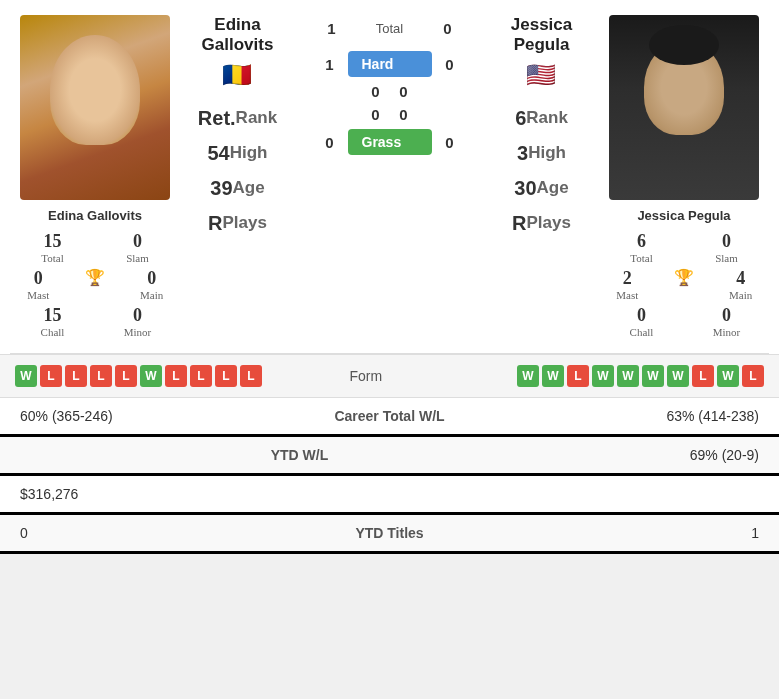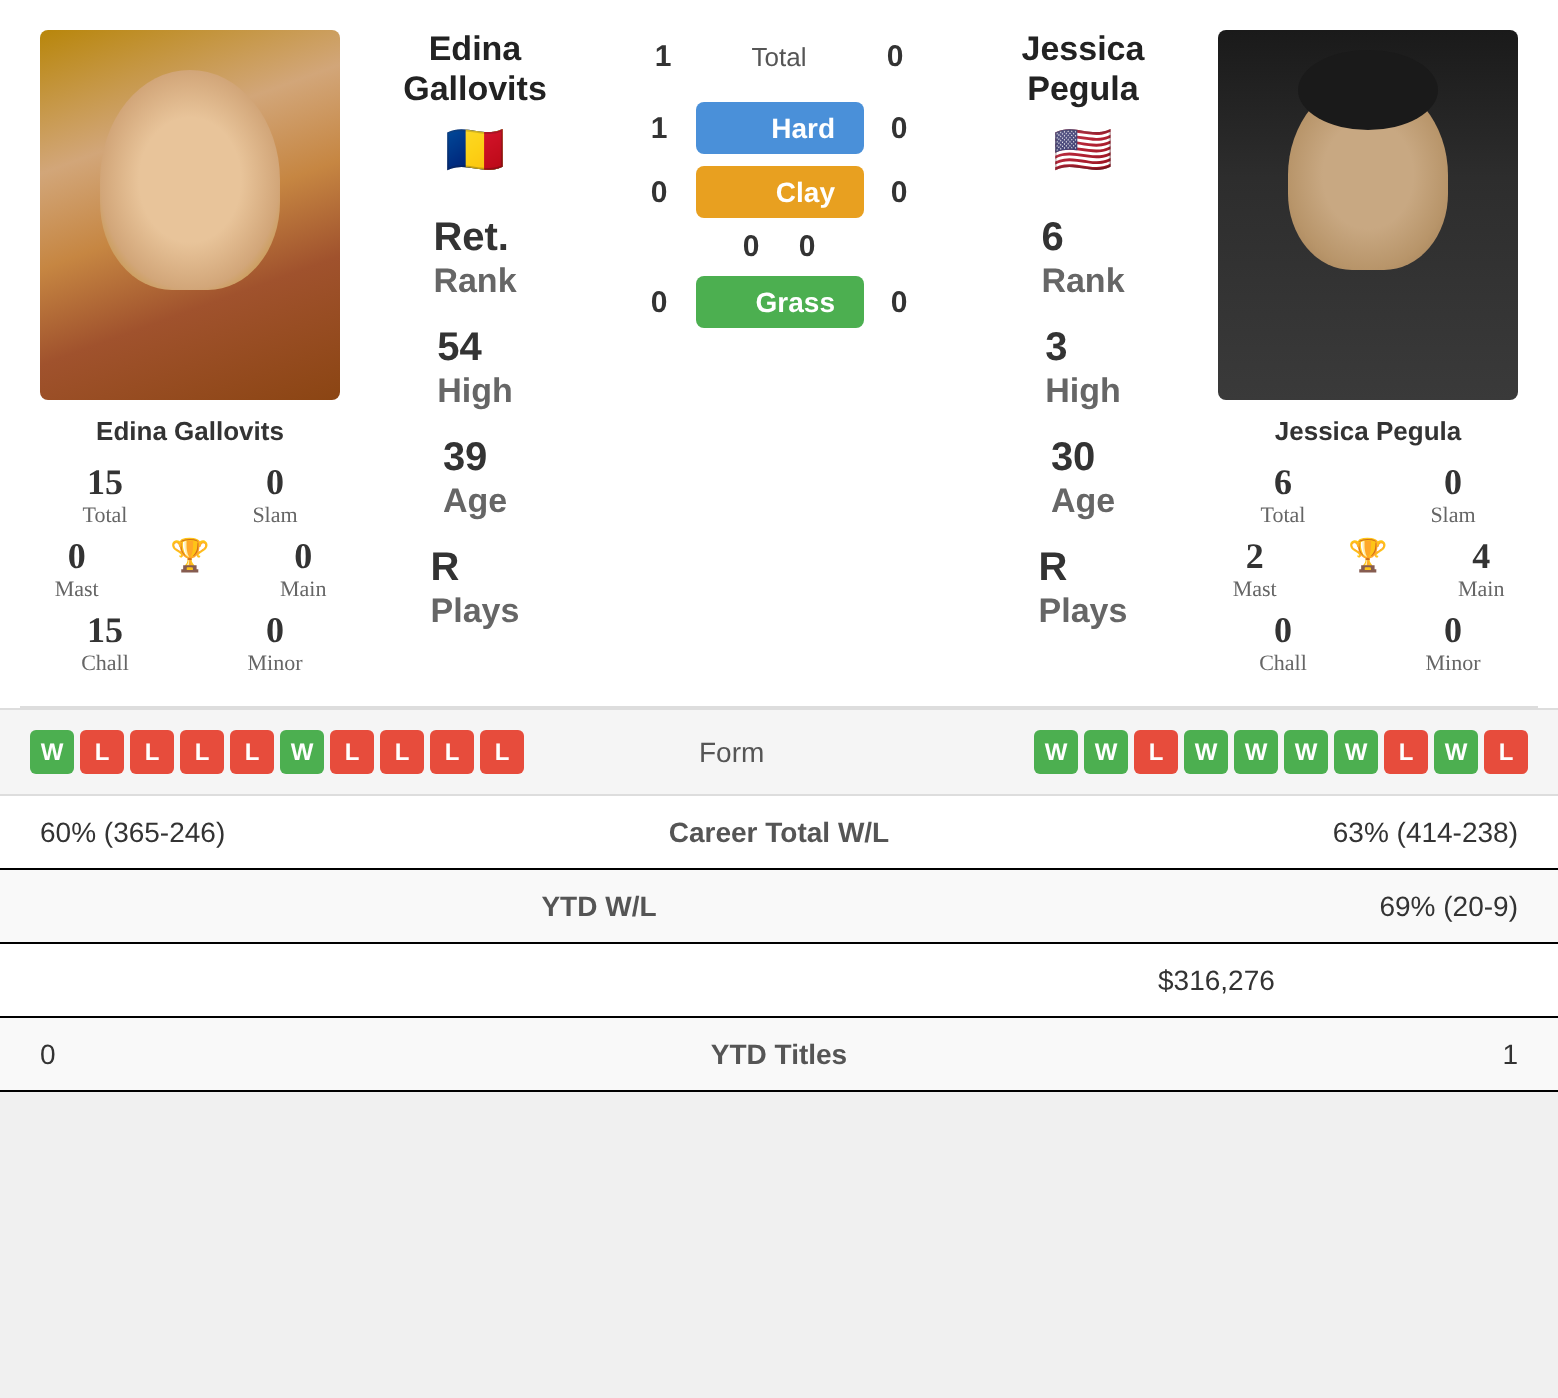--- a/index.html
+++ b/index.html
@@ -140,21 +140,22 @@
     .rank-stats {
       display: flex;
       flex-direction: column;
       align-items: center;
       gap: 12px;
       margin-top: 10px;
     }
 
     .rank-item {
       display: flex;
-      flex-direction: column;
+      flex-direction: row;
+      align-items: center;
     }
 
     .rank-value {
       font-size: 20px;
       font-weight: bold;
       color: #333;
     }
 
     .rank-label {
       font-size: 17px;
@@ -174,21 +175,21 @@
       font-size: 15px;
       font-weight: bold;
       color: #333;
       width: 20px;
       text-align: center;
     }
 
     .court-btn {
       width: 84px;
       padding: 5px 14px;
-      text-align: right;
+      text-align: left;
       border-radius: 4px;
       font-size: 14px;
       font-weight: bold;
       color: #fff;
     }
 
     .court-hard { background: #4a90d9; }
     .court-clay { background: #e8a020; }
     .court-indoor { background: #5bb8f0; }
     .court-grass { background: #4caf50; }
@@ -255,23 +256,23 @@
     .badge-l { background: #e74c3c; }
 
     
     .stats-table {
       width: 100%;
     }
 
     .stats-row {
       display: flex;
       align-items: center;
-      justify-content: flex-end;
+      justify-content: space-between;
       padding: 10px 20px;
-      border-bottom: 1px solid #000000;
+      border-bottom: 3px solid #000000;
     }
 
     .stats-row:nth-child(even) {
       background: #f9f9f9;
     }
 
     .stats-left, .stats-right {
       font-size: 14px;
       color: #333;
       width: 180px;
@@ -376,21 +377,20 @@
       </div>
 
       <div class="court-row">
         <span class="court-score">1</span>
         <div class="court-btn court-hard">Hard</div>
         <span class="court-score">0</span>
       </div>
 
       <div class="court-row">
         <span class="court-score">0</span>
-        <div class="court-btn court-clay">Clay</div>
         <span class="court-score">0</span>
       </div>
 
       <div class="court-row">
         <span class="court-score">0</span>
         <span class="court-score">0</span>
       </div>
 
       <div class="court-row">
         <span class="court-score">0</span>

